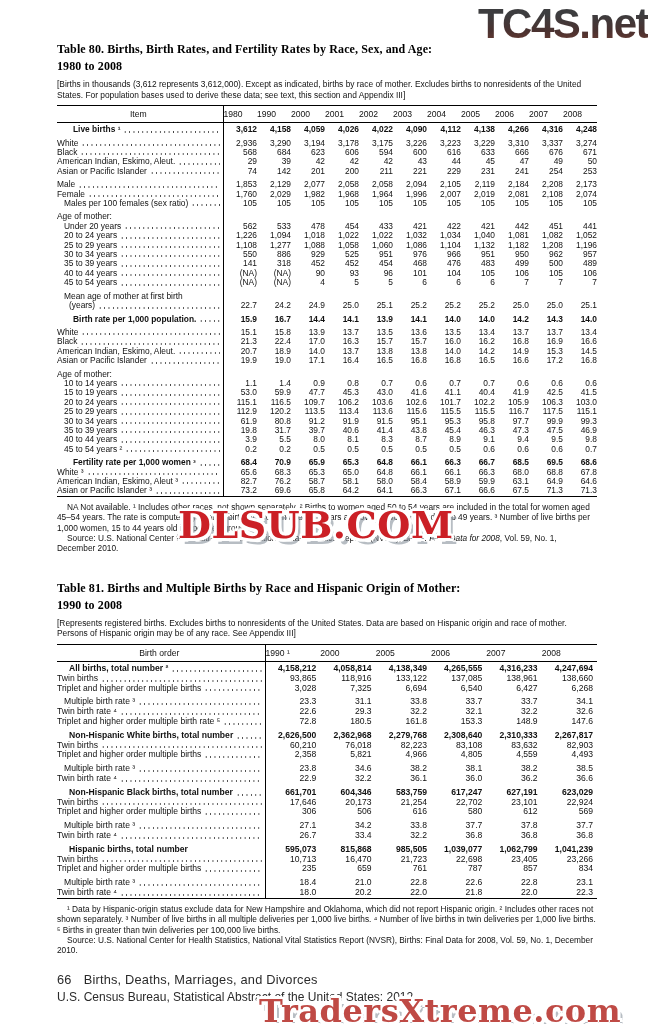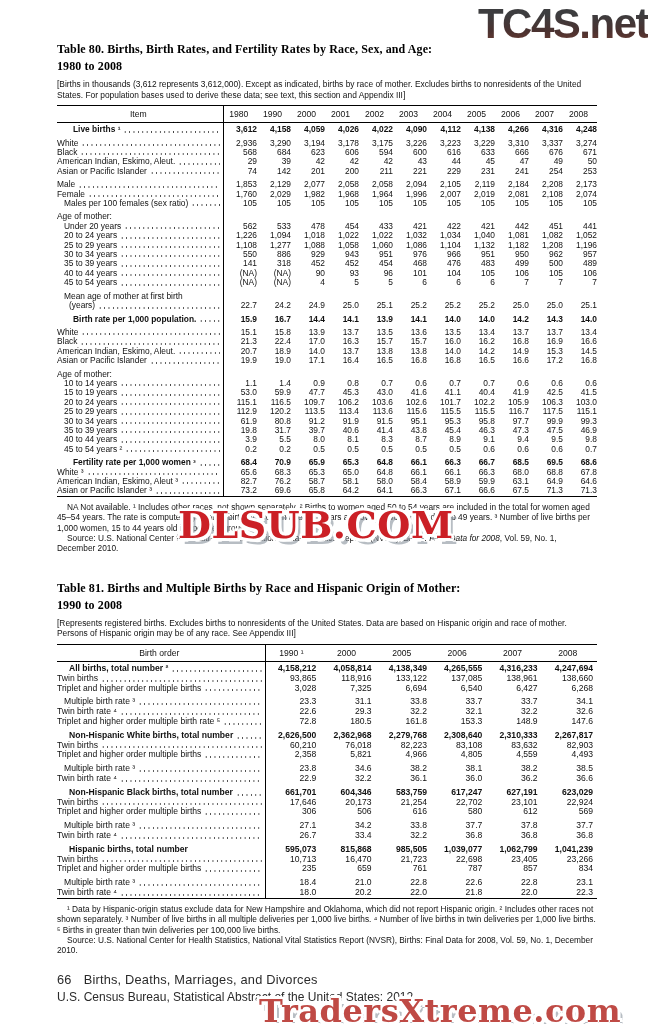--- a/index.html
+++ b/index.html
@@ -9,21 +9,21 @@
 
   h2.tbl-title{font-family:"Liberation Serif",serif;font-size:12px;line-height:17px;
         font-weight:bold;margin:0;color:#000;letter-spacing:0.1px;}
   p.bracket{font-size:8.4px;line-height:10.6px;margin:4px 0 0 0;color:#111;}
 
   table.dt{border-collapse:collapse;table-layout:fixed;width:540px;margin-top:5px;
         border-top:1.5px solid #000;border-bottom:1.5px solid #000;}
   table.dt thead th{font-weight:normal;font-size:8.6px;border-bottom:1px solid #000;
         padding:3px 3px 3px 0;color:#111;}
   th.h-lbl{text-align:center;border-right:1px solid #000;}
-  th.h-yr{text-align:center;padding-right:3px;}
+  th.h-yr{text-align:left;padding-right:3px;}
   table.dt td{font-size:8.4px;line-height:9.4px;vertical-align:bottom;padding:0;}
   table.t81 td{font-size:8.6px;line-height:9.8px;}
   td.lbl{border-right:1px solid #000;}
   .li{display:flex;align-items:flex-end;}
   .lt{white-space:nowrap;}
   .ind1{padding-left:7px;align-items:flex-end;}
   .ind2{padding-left:12px;}
   .ind3{padding-left:16px;}
   .dots{flex:1;height:7px;margin:0 3px 1px 3px;
         background-image:radial-gradient(circle,#444 0.6px,transparent 0.95px);
@@ -342,21 +342,21 @@
             <tr>
               <td class="lbl">
                 <div class="li ind1">
                   <span class="lt">30 to 34 years</span>
                   <span class="dots"></span>
                 </div>
               </td>
               <td class="num">550</td>
               <td class="num">886</td>
               <td class="num">929</td>
-              <td class="num">943</td>
+              <td class="num">525</td>
               <td class="num">951</td>
               <td class="num">976</td>
               <td class="num">966</td>
               <td class="num">951</td>
               <td class="num">950</td>
               <td class="num">962</td>
               <td class="num">957</td>
             </tr>
             <tr>
               <td class="lbl">

